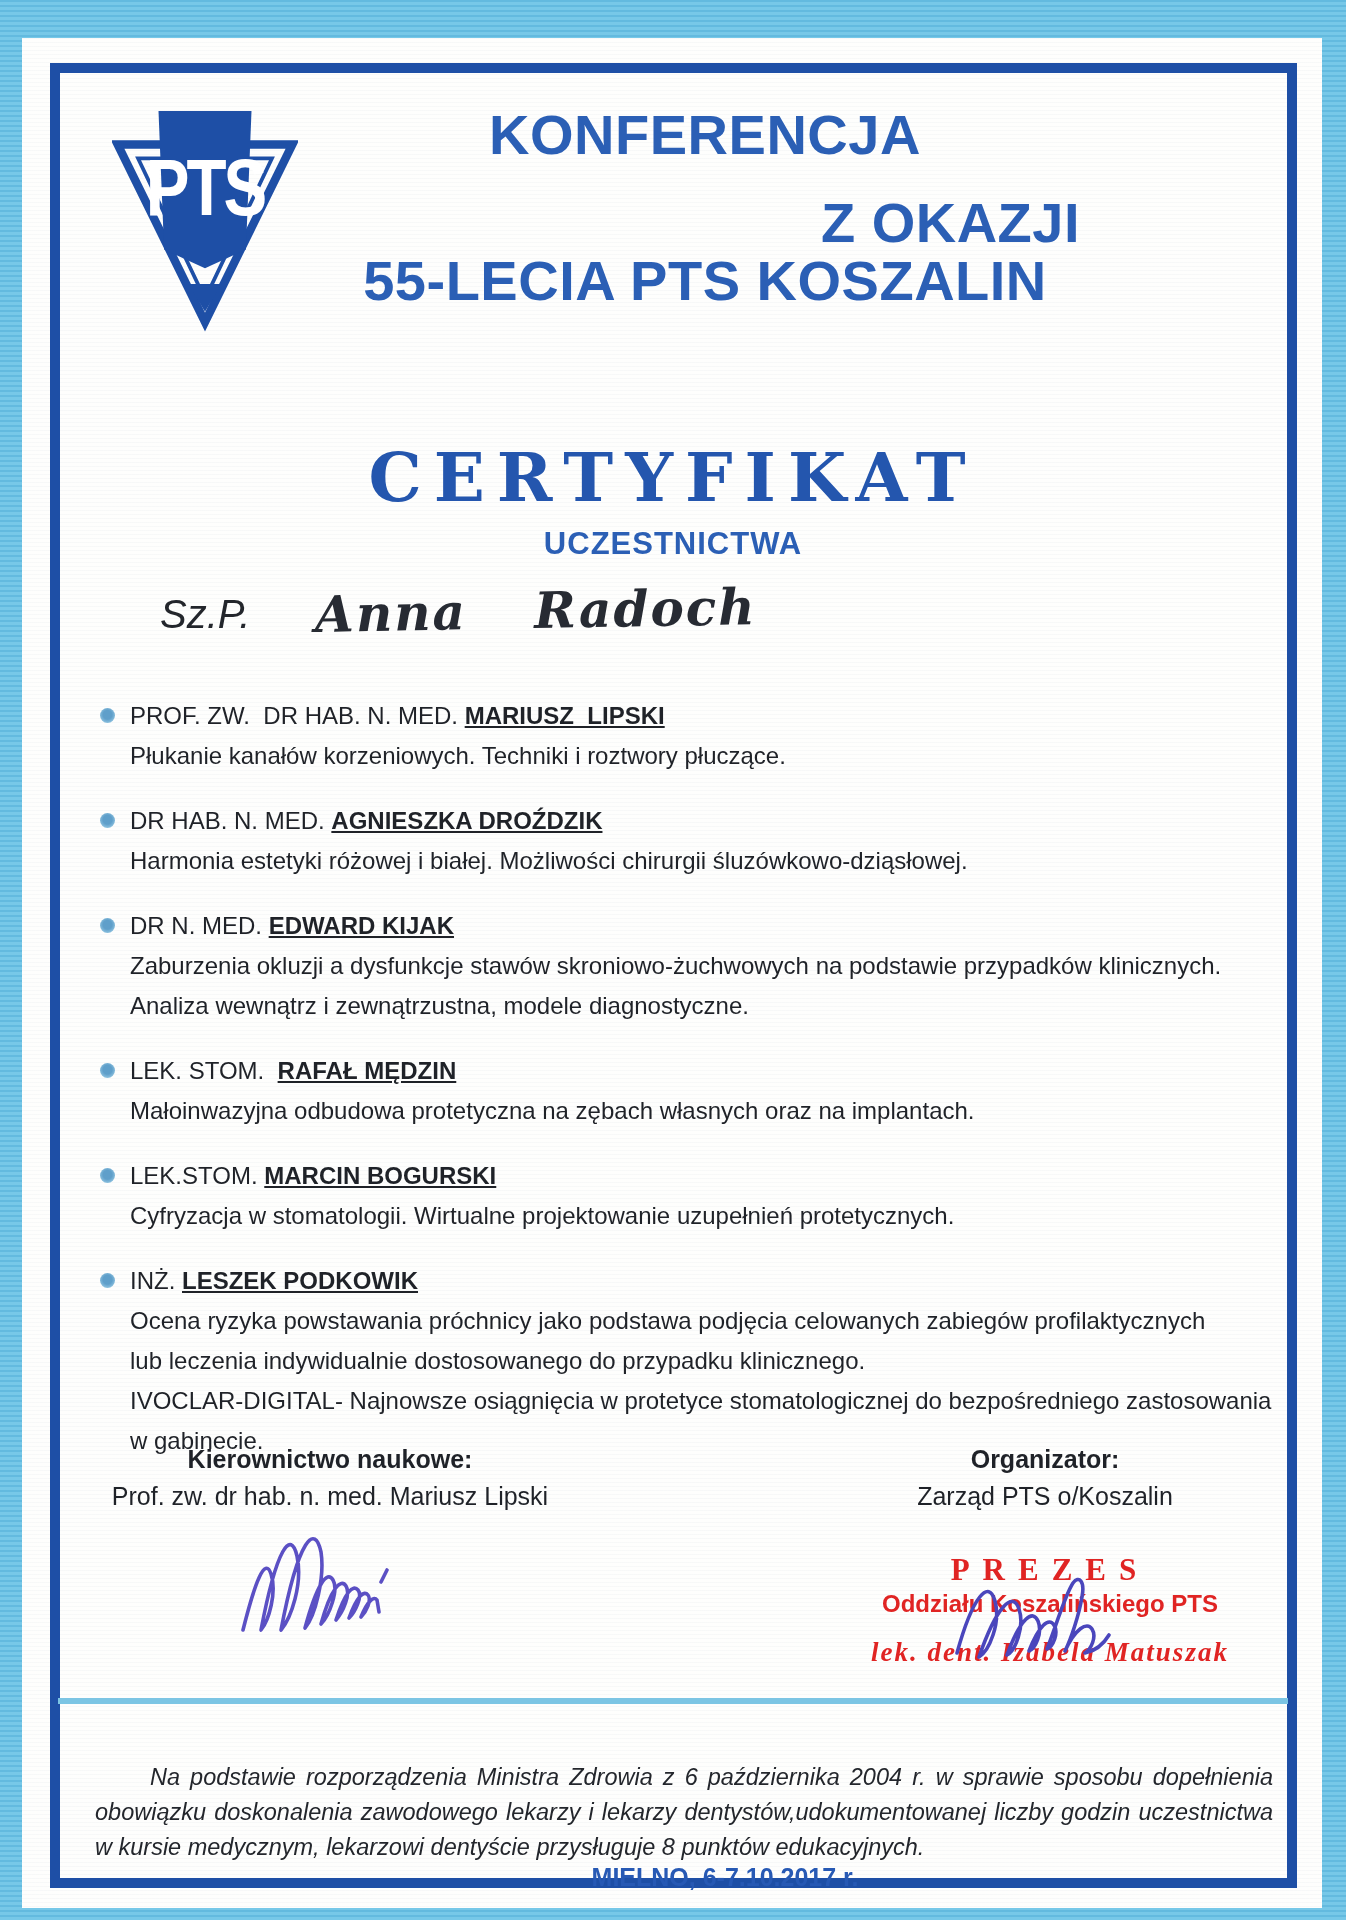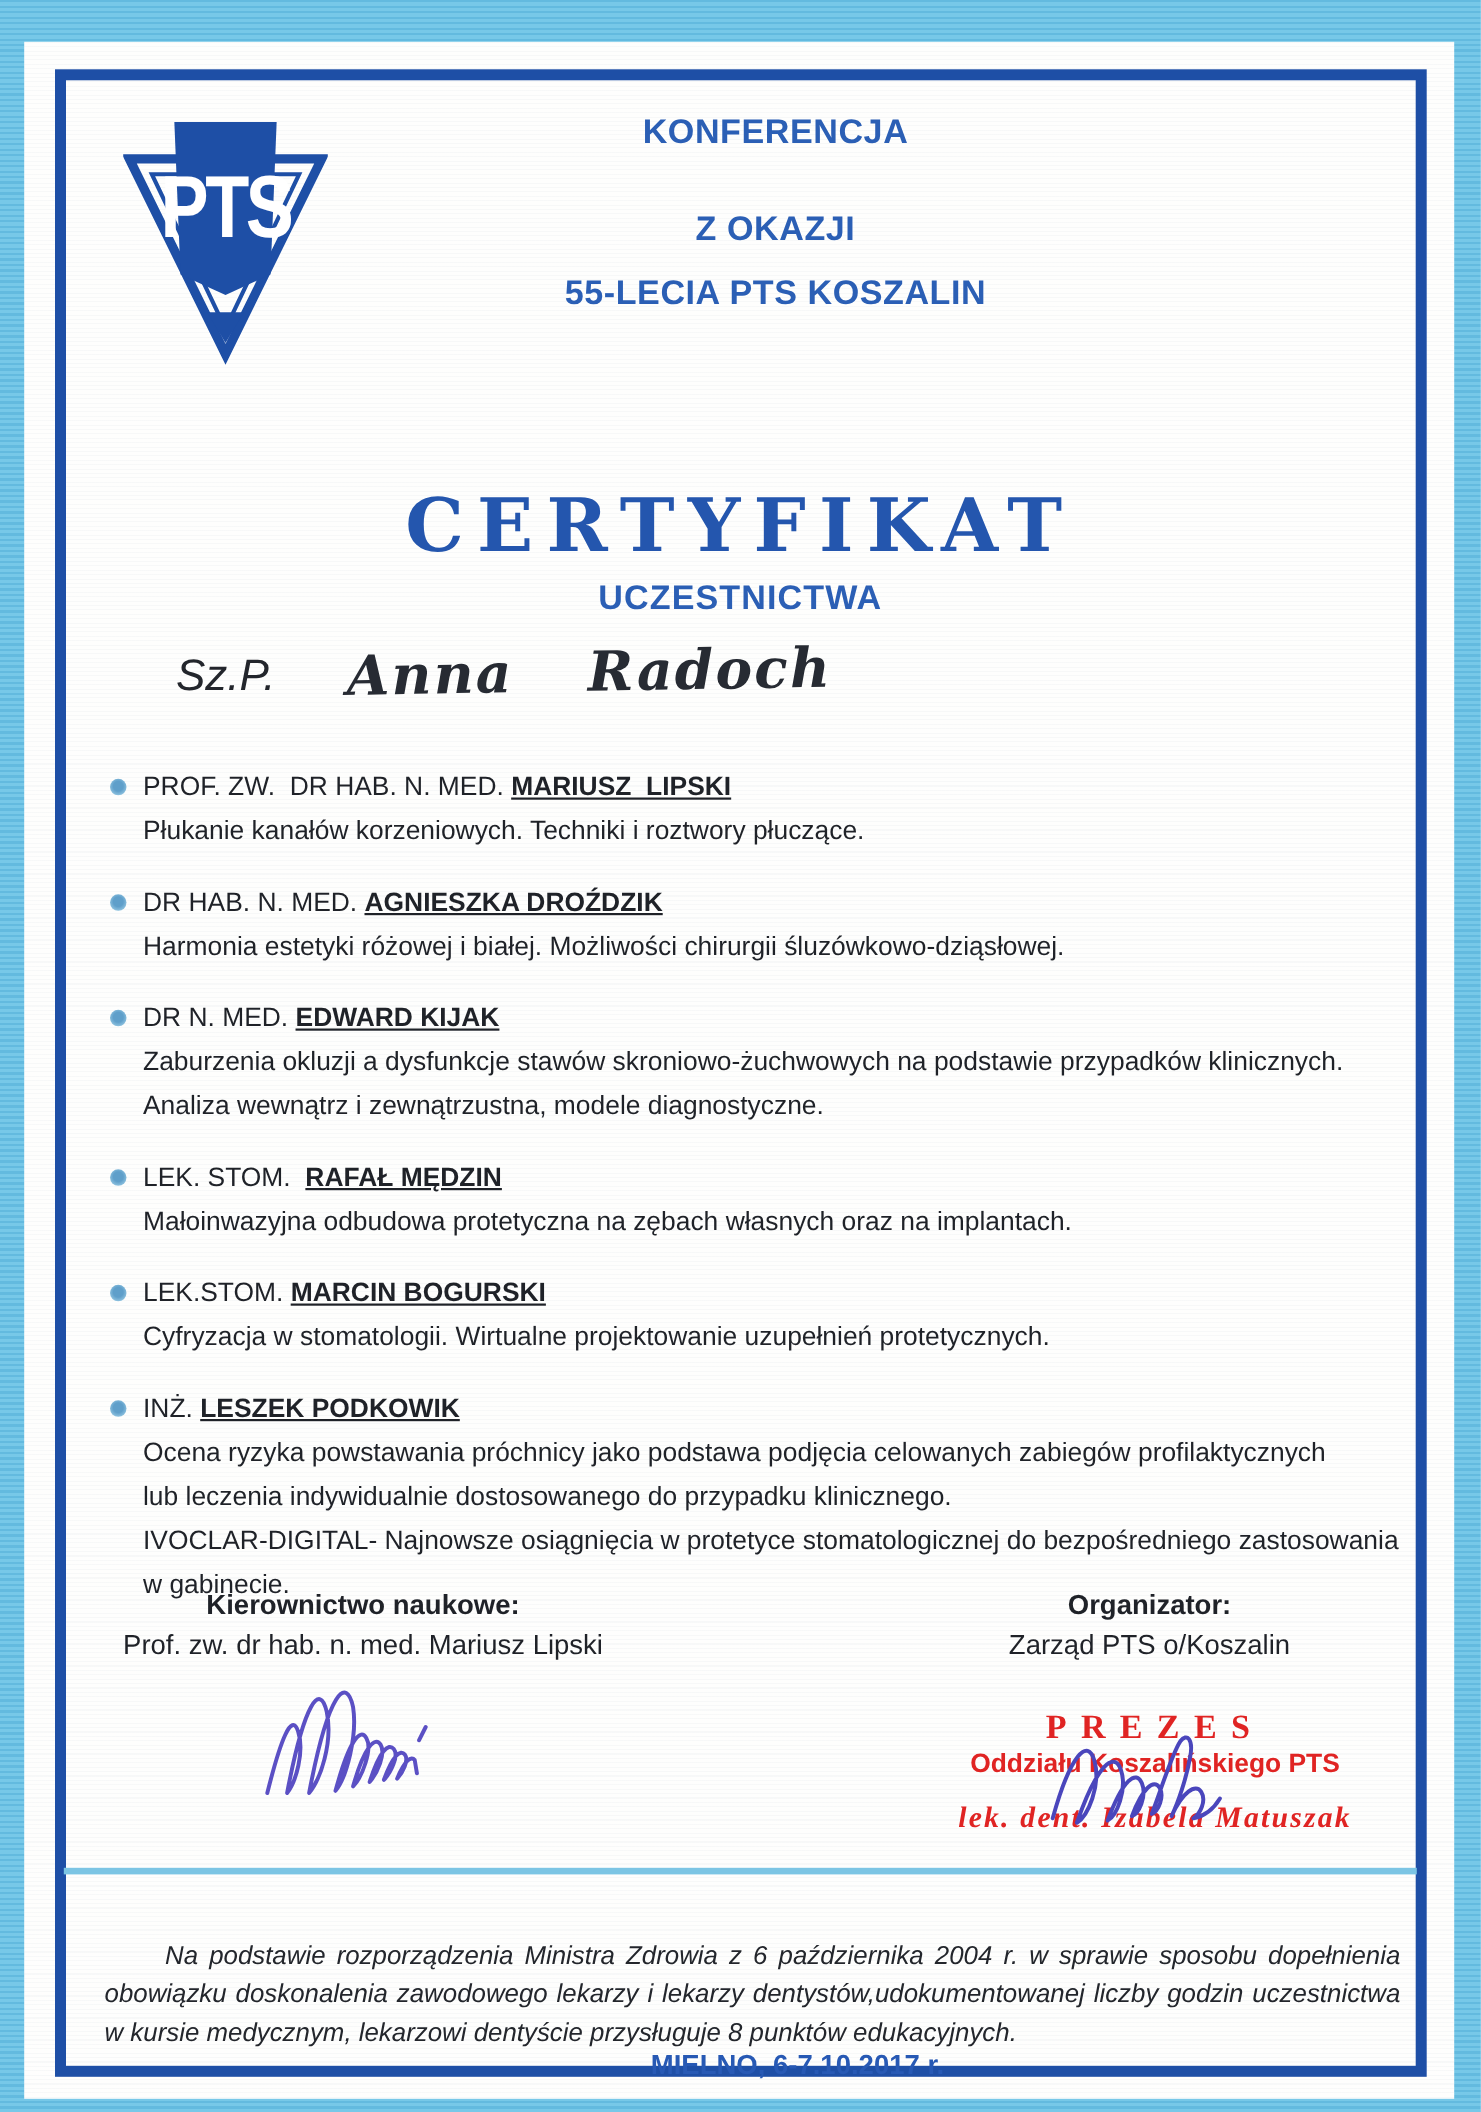--- a/index.html
+++ b/index.html
@@ -13,22 +13,22 @@
     background:repeating-linear-gradient(180deg,#63badf 0 2px,#77c8e8 2px 5px);
   }
   .sheet{position:absolute;left:22px;top:38px;width:1300px;height:1870px;
     background:#fefefd;
     background-image:repeating-linear-gradient(180deg,rgba(120,140,160,0.05) 0 1px,transparent 1px 4px);
   }
   .frame{position:absolute;left:50px;top:63px;width:1247px;height:1825px;
     border:10px solid #1e4fa6;box-sizing:border-box;}
   .logo{position:absolute;left:112px;top:98px;width:186px;height:238px;}
   .hdr{position:absolute;left:330px;width:750px;text-align:center;
-    color:#2b5fb5;font-weight:bold;font-size:31px;letter-spacing:0.5px;}
-  .hdr.l1{top:102px;} .hdr.l2{top:190px;} .hdr.l3{top:248px;}
+    color:#2b5fb5;font-weight:bold;font-size:56px;letter-spacing:0.5px;}
+  .hdr.l1{top:102px;} .hdr.l2{top:190px;text-align:right;} .hdr.l3{top:248px;}
   .title{position:absolute;left:58px;top:438px;width:1230px;text-align:center;
     font-family:"DejaVu Serif",serif;font-weight:bold;font-size:67px;
     letter-spacing:12px;color:#2456ae;}
   .subtitle{position:absolute;left:58px;top:526px;width:1230px;text-align:center;
     font-weight:bold;font-size:31px;letter-spacing:1px;color:#2b5fb5;}
   .salutation{position:absolute;left:160px;top:592px;
     font-style:italic;font-size:40px;color:#23262c;}
   .recipient{position:absolute;left:315px;top:580px;width:560px;
     font-family:"DejaVu Serif",serif;font-style:italic;font-weight:bold;
     font-size:50px;color:#272b33;letter-spacing:2px;word-spacing:48px;

